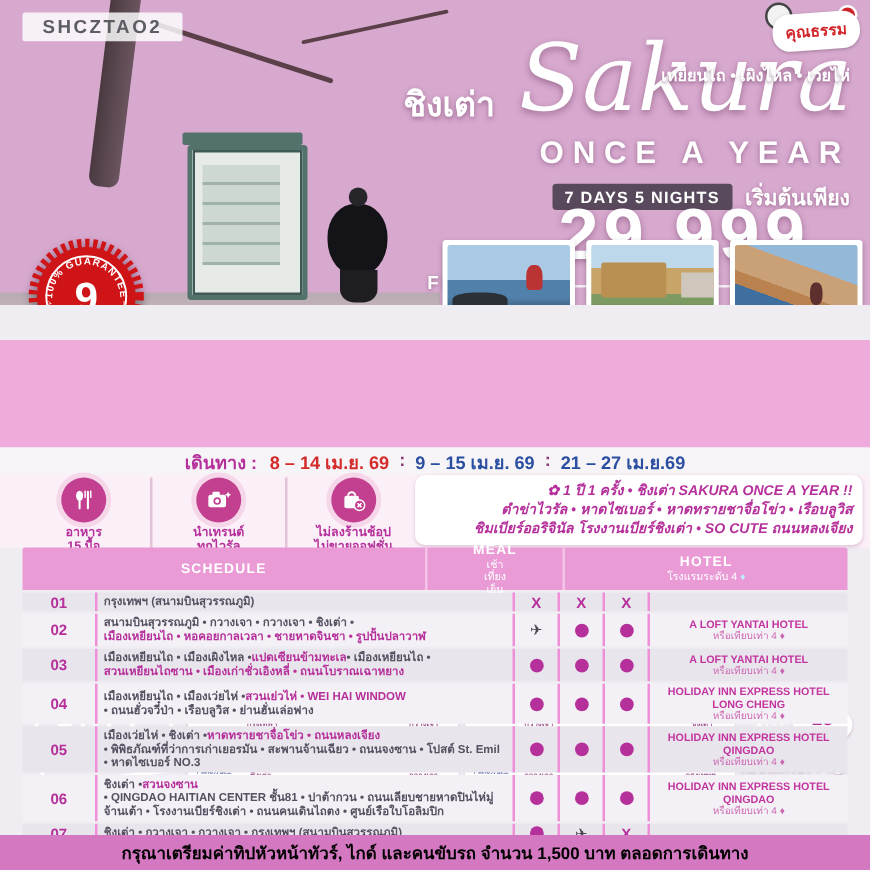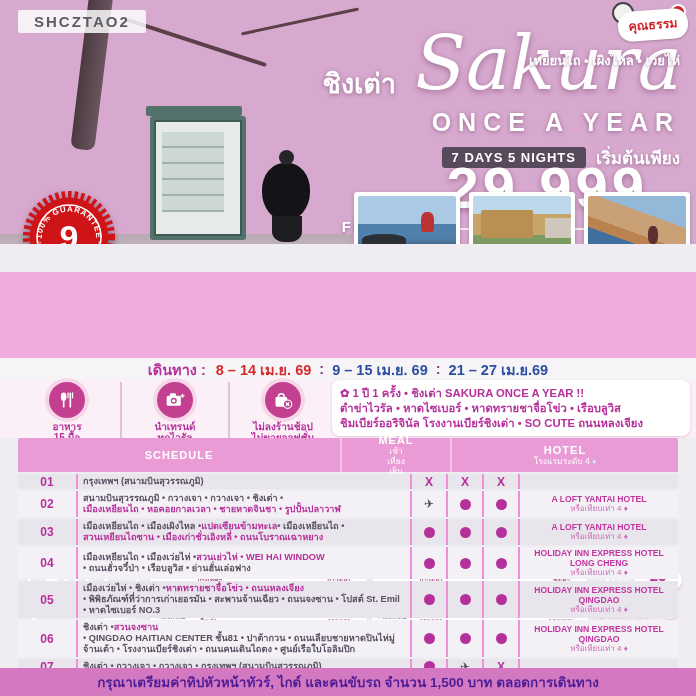--- a/index.html
+++ b/index.html
@@ -118,21 +118,21 @@
   .features-band{position:absolute;left:0;top:380px;width:696px;height:58px;background:#fbeff8;}
   .features{position:absolute;left:14px;top:382px;display:flex;align-items:flex-start;}
   .feature{width:106px;text-align:center;position:relative;}
   .feature + .feature{border-left:2px solid #e3c2d8;}
   .ficon{width:36px;height:36px;margin:0 auto;border-radius:50%;background:#c2408f;
     box-shadow:0 0 0 4px #f6d7e9;display:flex;align-items:center;justify-content:center;}
   .flabel{font-size:10px;font-weight:800;color:#b5309a;line-height:11px;margin-top:3px;}
   .highlight-box{position:absolute;right:6px;top:380px;width:342px;height:56px;background:#fff;
     border-radius:8px;box-shadow:0 1px 3px rgba(120,40,100,.2);
     display:flex;flex-direction:column;justify-content:center;padding:0 8px;}
-  .highlight-box div{color:#b5309a;font-weight:800;font-size:11.3px;line-height:15px;text-align:left;white-space:nowrap;}
+  .highlight-box div{color:#b5309a;font-weight:800;font-style:italic;font-size:11.3px;line-height:15px;text-align:right;white-space:nowrap;}
 
   
   .tour-table{position:absolute;left:18px;top:438px;width:660px;}
   .thead{display:flex;background:#ea9bd6;color:#fff;text-align:center;border-radius:2px 2px 0 0;height:34px;margin-bottom:2px;}
   .th{display:flex;flex-direction:column;justify-content:center;}
   .th .a{font-size:11px;font-weight:800;letter-spacing:1px;line-height:12px;}
   .th .b{font-size:8.5px;line-height:10px;}
   .col-day{width:58px;border-right:2px solid #f4c4e8;}
   .col-sched{width:322px;border-right:2px solid #f4c4e8;}
   .col-meal{width:108px;border-right:2px solid #f4c4e8;}
@@ -153,21 +153,21 @@
   .m-dot{width:11px;height:11px;border-radius:50%;background:#b5309a;}
   .m-x{color:#b5309a;font-weight:800;font-size:12px;}
   .m-plane{color:#4a4550;font-size:12px;}
   .td-hotel{flex:1;display:flex;flex-direction:column;align-items:center;justify-content:center;
     text-align:center;padding:1px 4px;}
   .td-hotel b{font-size:8.6px;color:#c2359f;line-height:10px;}
   .td-hotel i{font-style:normal;font-size:8px;color:#cb67b2;line-height:10px;}
 
   
   .footer-bar{position:absolute;left:0;top:668px;width:696px;height:28px;background:#d478c2;
-    color:#4c1d95;font-weight:800;font-size:13.5px;display:flex;align-items:center;justify-content:center;}
+    color:#000000;font-weight:800;font-size:13.5px;display:flex;align-items:center;justify-content:center;}
 </style>
 </head>
 <body>
 
 <div id="poster">
 
   <div class="hero">
     <div class="trunk"></div>
     <div class="branch" style="left:120px;top:40px;width:150px;height:4px;transform:rotate(18deg);"></div>
     <div class="branch" style="left:240px;top:20px;width:120px;height:3px;transform:rotate(-12deg);"></div>

